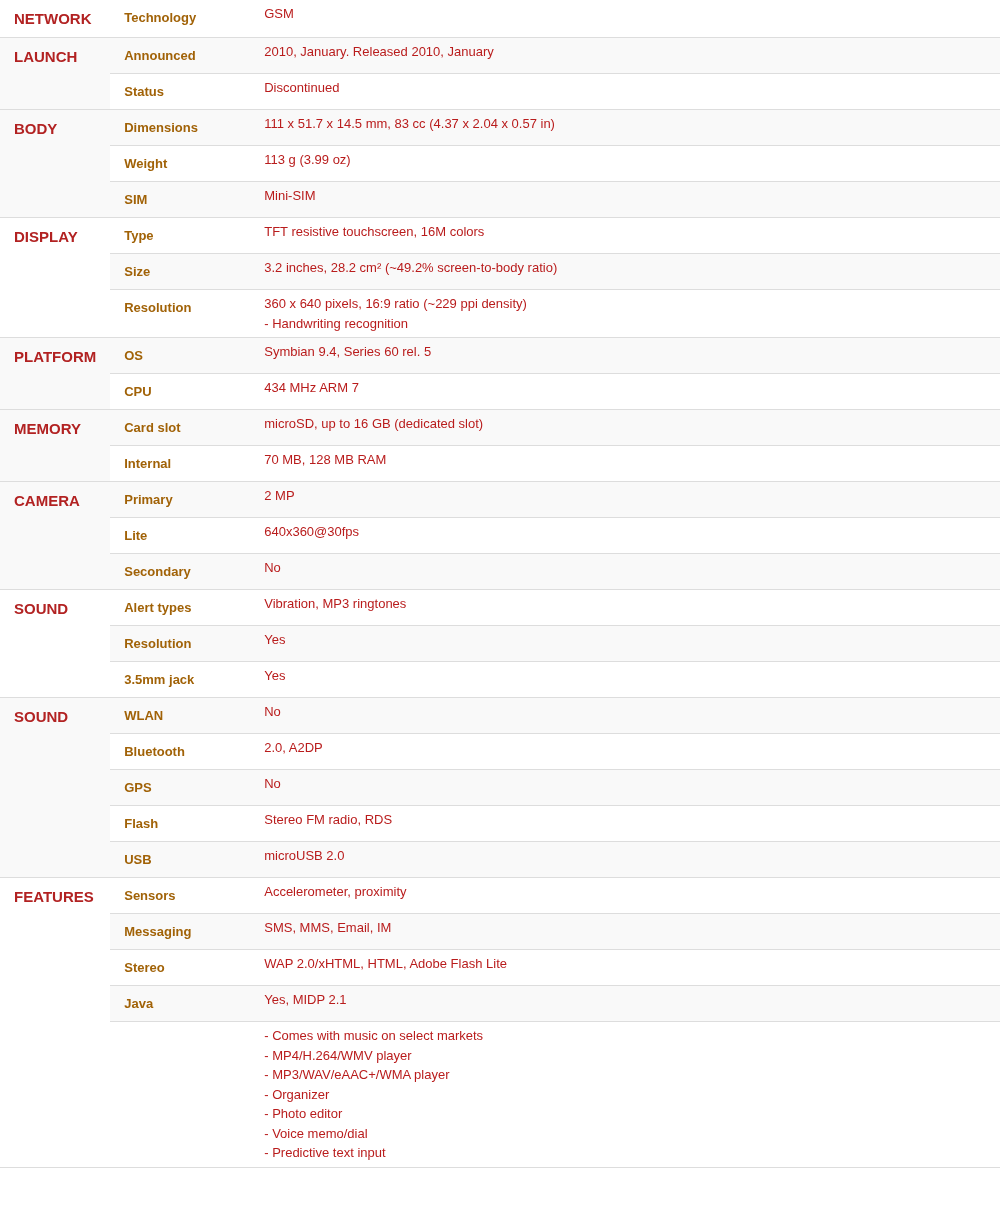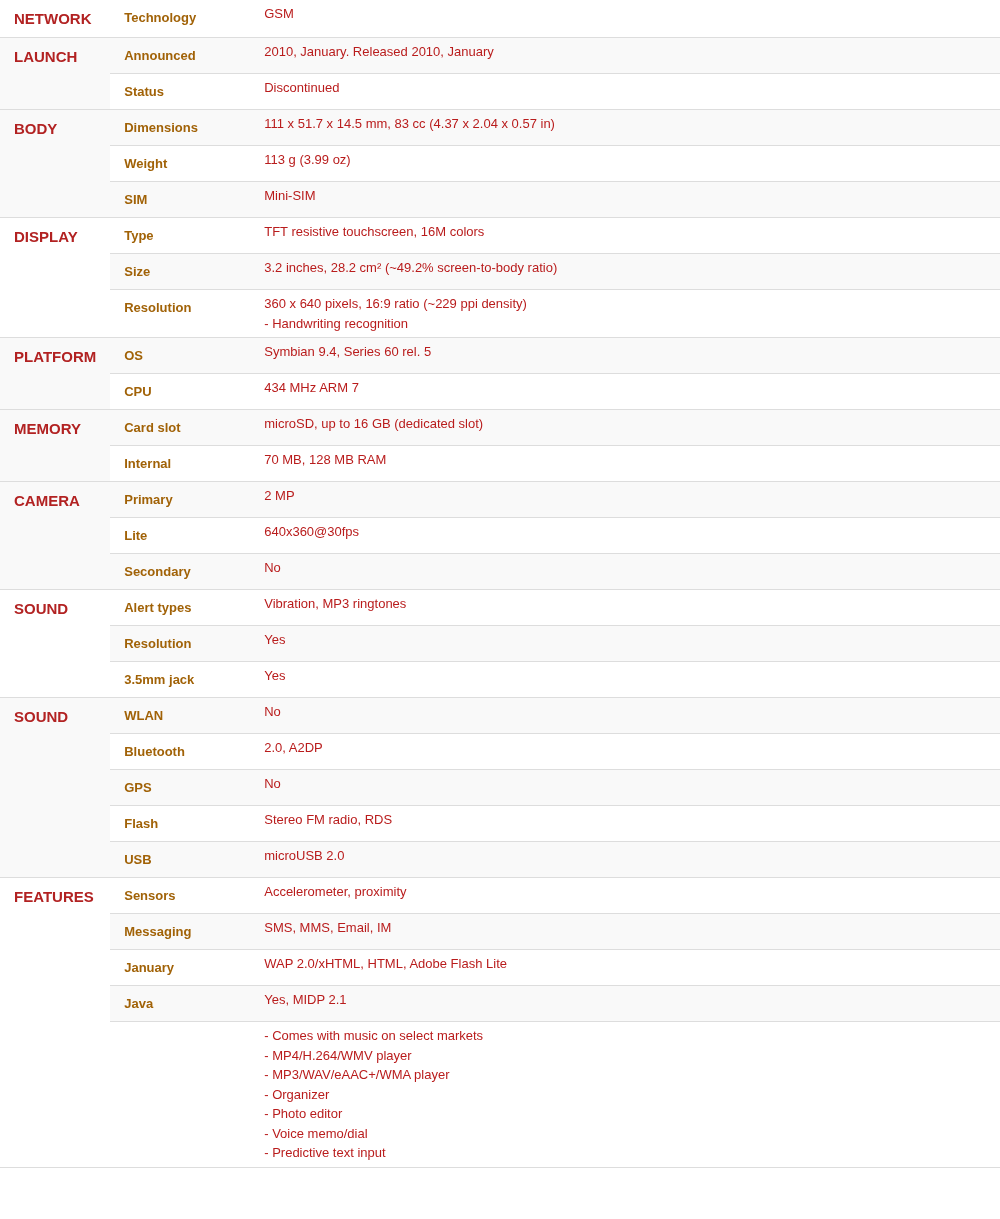--- a/index.html
+++ b/index.html
@@ -161,21 +161,21 @@
       <tr>
         <td class="cat-cell" rowspan="5">FEATURES</td>
         <td class="label-cell">Sensors</td>
         <td class="value-cell">Accelerometer, proximity</td>
       </tr>
       <tr>
         <td class="label-cell">Messaging</td>
         <td class="value-cell">SMS, MMS, Email, IM</td>
       </tr>
       <tr>
-        <td class="label-cell">January</td>
+        <td class="label-cell">Stereo</td>
         <td class="value-cell">WAP 2.0/xHTML, HTML, Adobe Flash Lite</td>
       </tr>
       <tr>
         <td class="label-cell">Java</td>
         <td class="value-cell">Yes, MIDP 2.1</td>
       </tr>
       <tr>
         <td class="label-cell"></td>
         <td class="value-cell">- Comes with music on select markets<br>- MP4/H.264/WMV player<br>- MP3/WAV/eAAC+/WMA player<br>- Organizer<br>- Photo editor<br>- Voice memo/dial<br>- Predictive text input</td>
       </tr>

